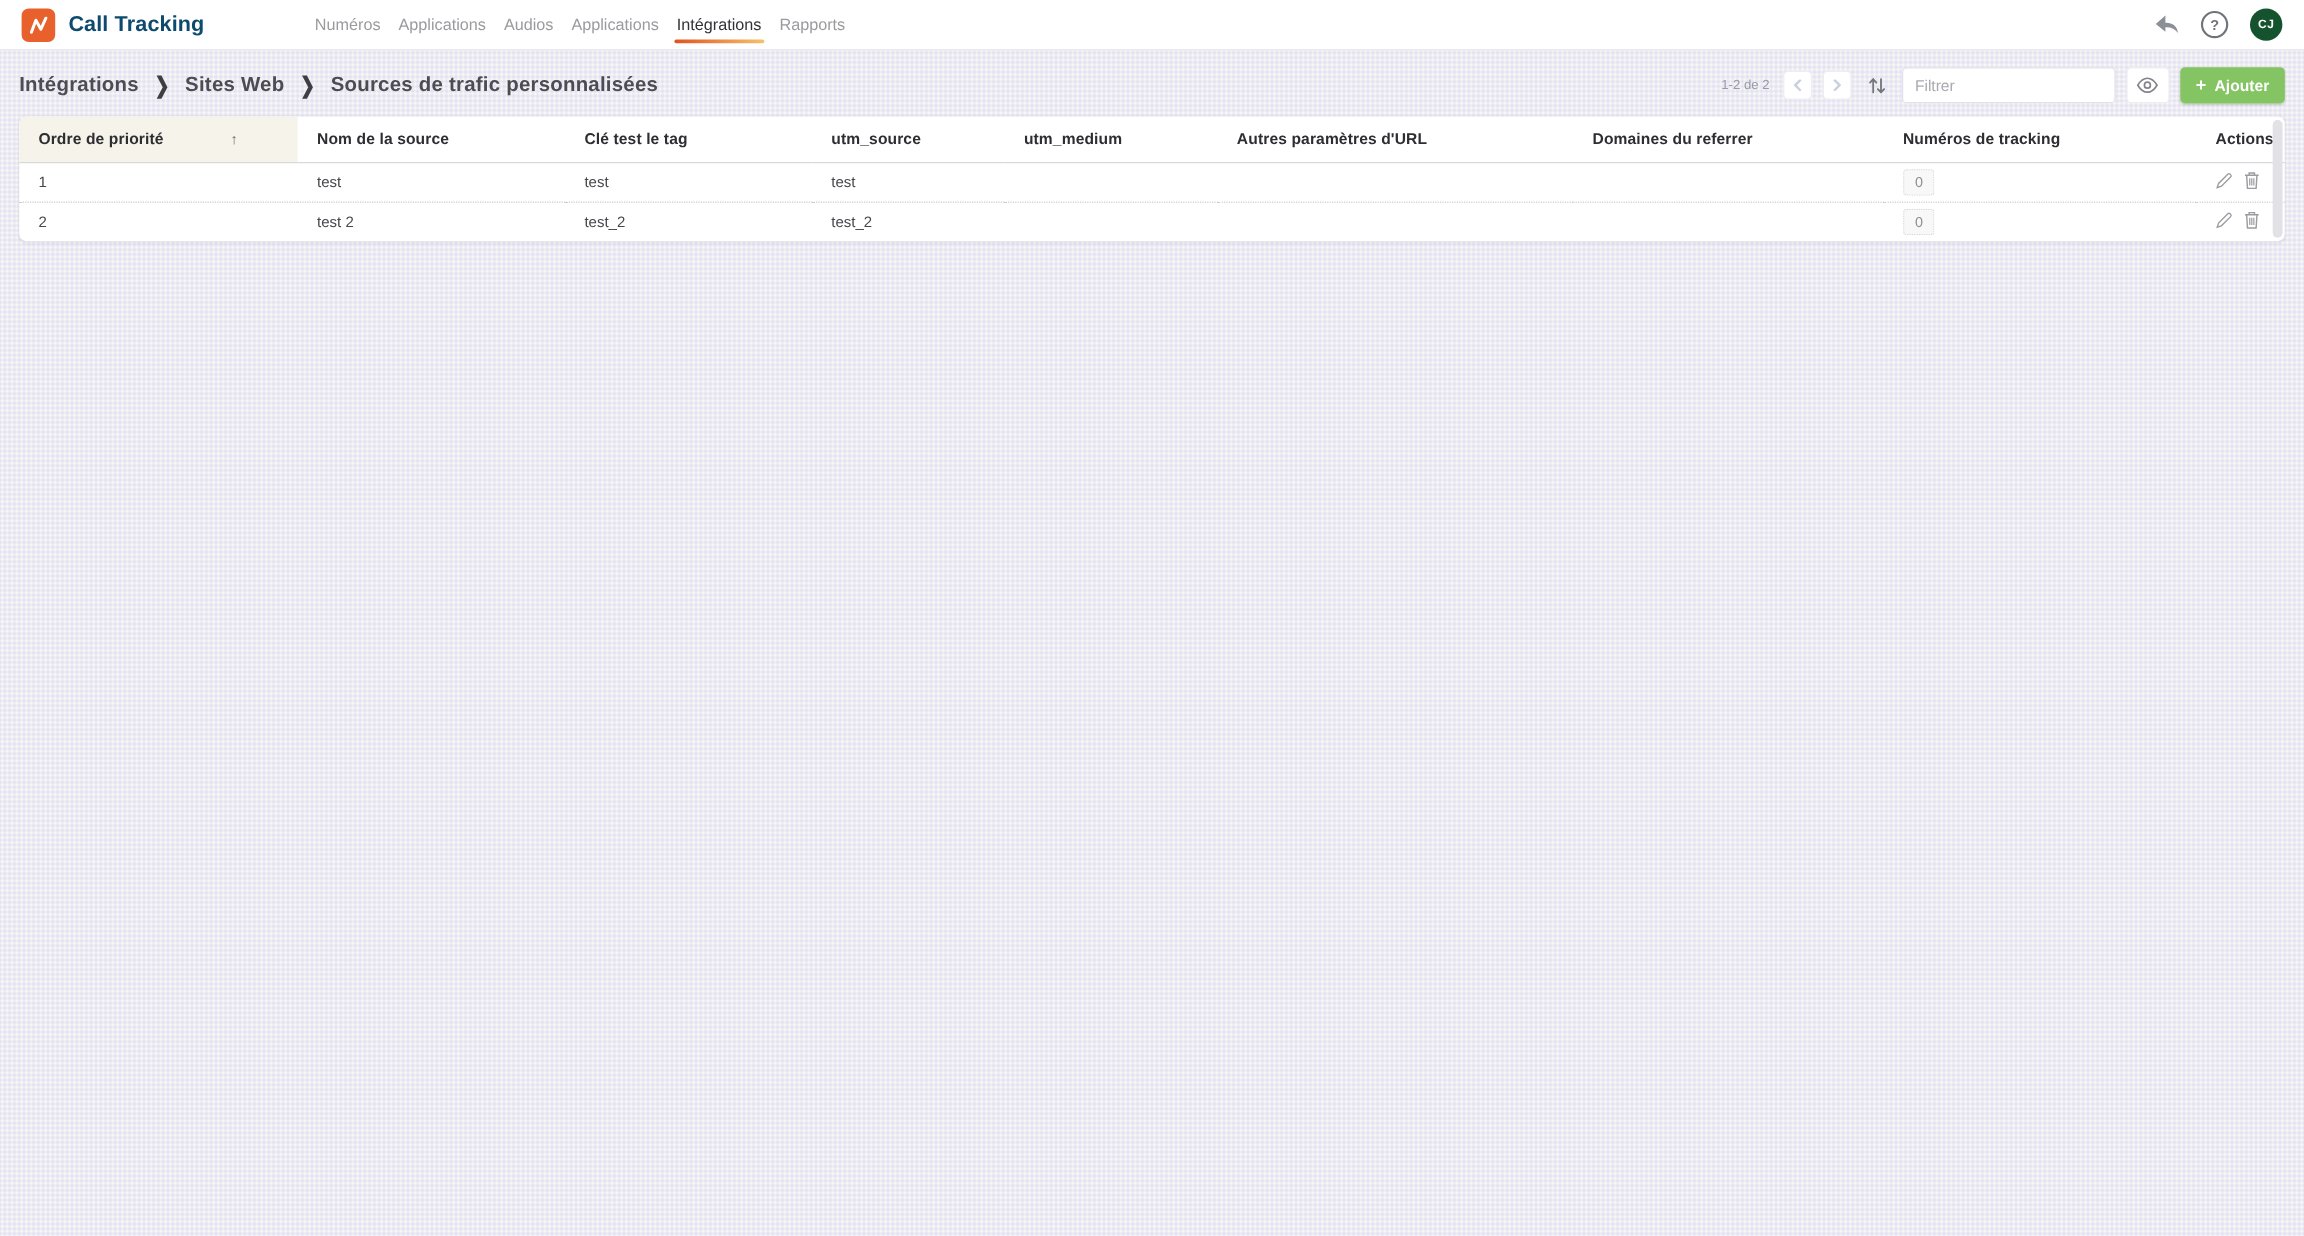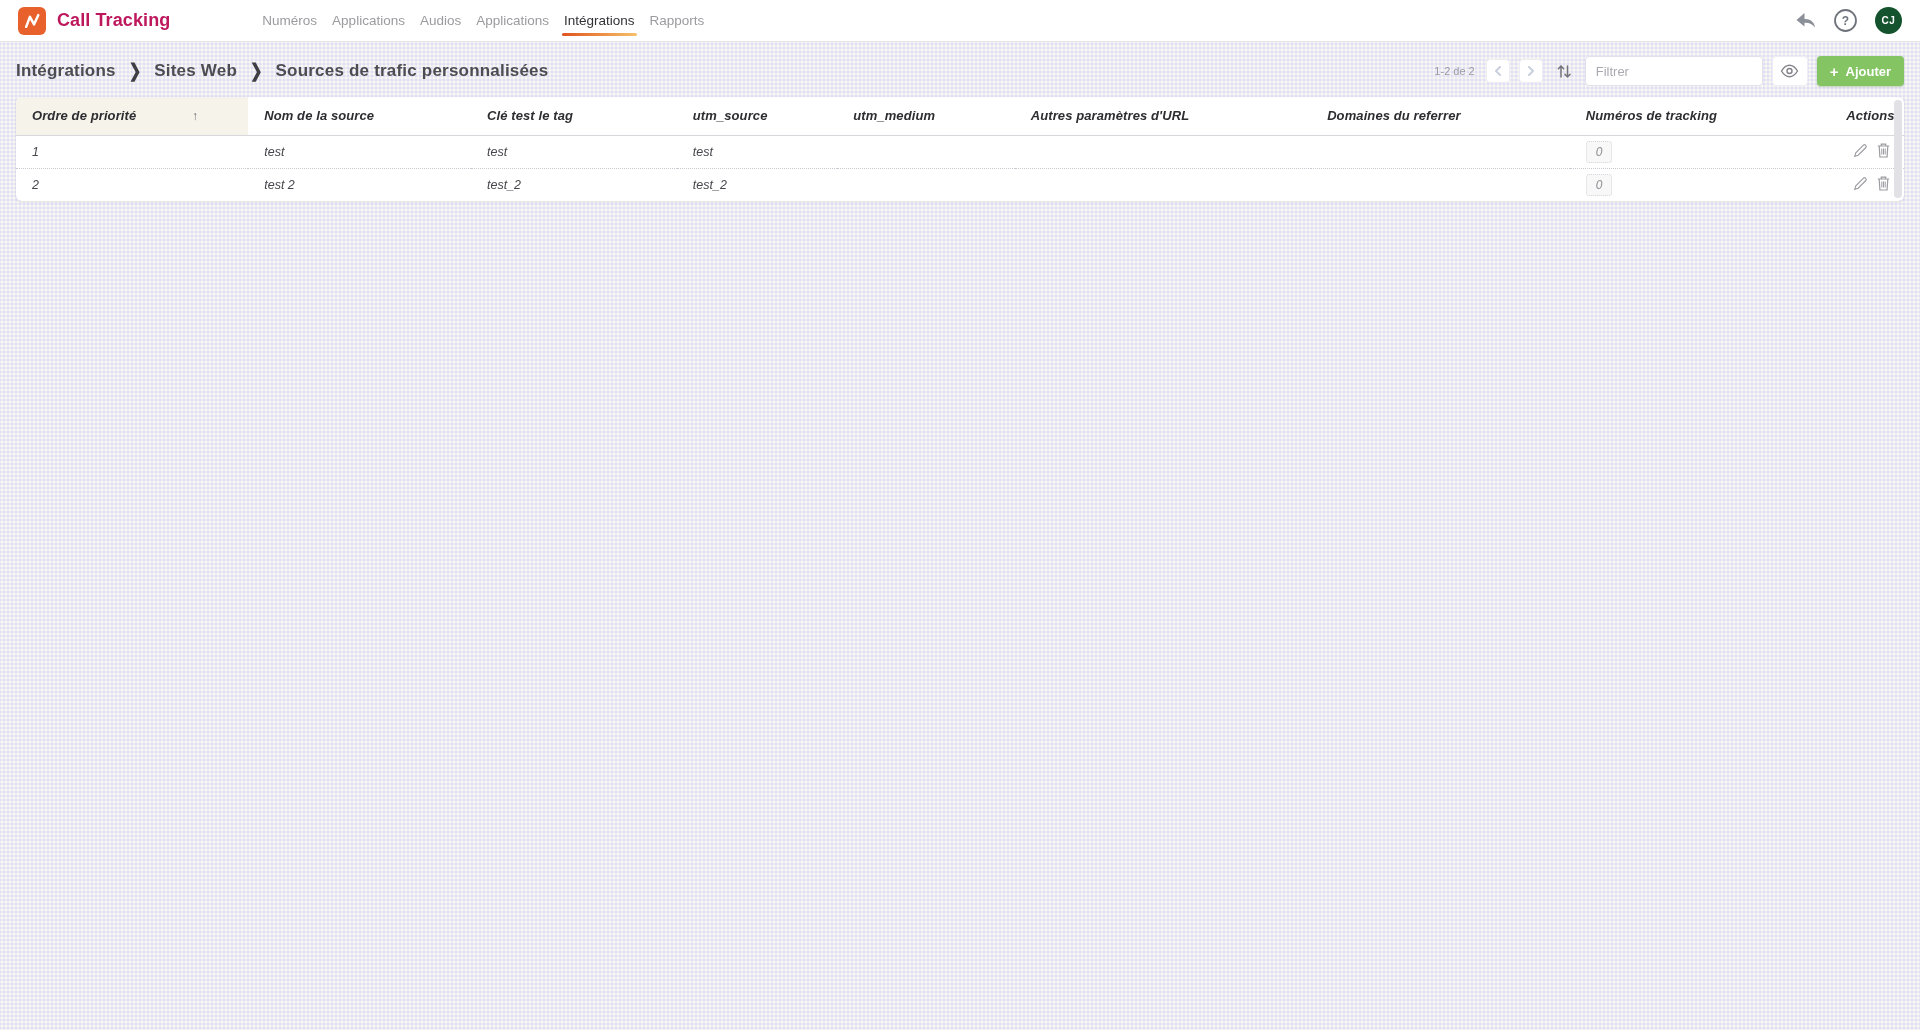--- a/index.html
+++ b/index.html
@@ -19,21 +19,21 @@
   .topbar {
     height:41px; background:#fff; display:flex; align-items:center;
     padding:0 18px; box-shadow:0 1px 0 #e4e4ee;
     position:relative; z-index:5;
   }
   .logo {
     width:28px; height:28px; border-radius:6px; background:#e8612c;
     display:flex; align-items:center; justify-content:center; margin-right:11px;
     flex:0 0 auto;
   }
-  .app-title { font-size:18px; font-weight:600; color:#be185d; letter-spacing:.1px; }
+  .app-title { font-size:18px; font-weight:600; color:#0c4a6e; letter-spacing:.1px; }
   .topnav { display:flex; align-items:center; gap:15px; margin-left:92px; height:100%; }
   .topnav-item {
     font-size:13.5px; color:#9b9b9f; cursor:pointer; position:relative;
     height:100%; display:flex; align-items:center;
   }
   .topnav-item.active { color:#323236; font-weight:500; }
   .topnav-item.active::after {
     content:""; position:absolute; left:-2px; right:-2px; bottom:5px; height:3px;
     border-radius:2px; background:linear-gradient(90deg,#e2531f,#f5c26b);
   }
@@ -76,35 +76,35 @@
     gap:7px; cursor:pointer; box-shadow:0 1px 2px rgba(90,140,60,.35);
     font-family:"Liberation Sans", sans-serif;
   }
   .add-plus { font-size:15px; font-weight:bold; line-height:1; }
 
   
   .table-card {
     background:#fff; border-radius:6px; box-shadow:0 1px 3px rgba(50,50,80,.10);
     position:relative; overflow:hidden;
   }
-  table { width:100%; border-collapse:collapse; table-layout:fixed;font-style:italic; }
+  table { width:100%; border-collapse:collapse; table-layout:fixed; }
   th {
     text-align:left; font-size:13px; font-weight:bold; color:#2d2d32;
     padding:0 16px; height:38px; border-bottom:1px solid #d8d8dc;
     letter-spacing:.1px; white-space:nowrap; overflow:hidden;
   }
   th.sorted { background:#f6f3ea; }
   .th-flex { display:flex; align-items:center; }
   .sort-arrow { margin-left:auto; color:#6f6f75; font-size:12px; font-weight:normal; padding-right:34px; }
   td {
     font-size:12.5px; color:#46464c; padding:0 16px; height:33px;
     white-space:nowrap; overflow:hidden;
   }
   tbody tr + tr td { border-top:1px dotted #c9c9cf; }
-  th.col-actions, td.col-actions { text-align:right; padding-right:14px; }
+  th.col-actions, td.col-actions { padding-right:14px; }
   .badge {
     display:inline-block; padding:3px 9px; background:#f8f8f8;
     border:1px dotted #d6d6da; border-radius:3px; color:#8f8f96; font-size:12px;
   }
   .row-actions { display:inline-flex; gap:9px; align-items:center; }
   .row-action { background:none; border:none; cursor:pointer; display:inline-flex; padding:0; }
   .table-scrollbar {
     position:absolute; top:3px; bottom:3px; right:2px; width:8px;
     background:#f0f0f3; border-radius:4px;
   }

